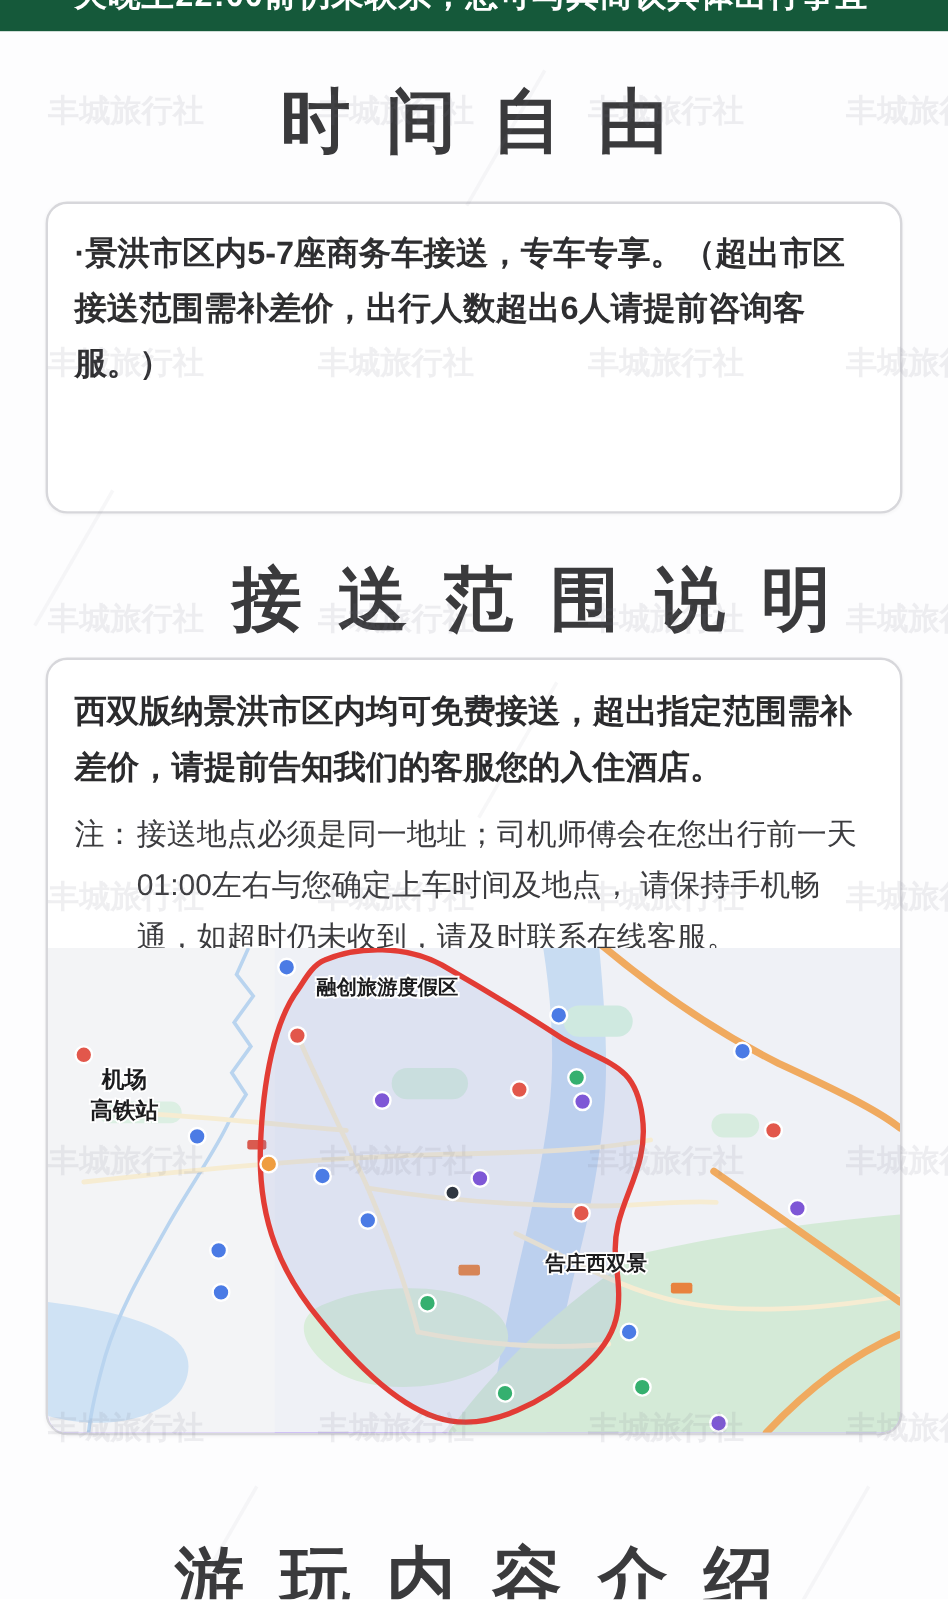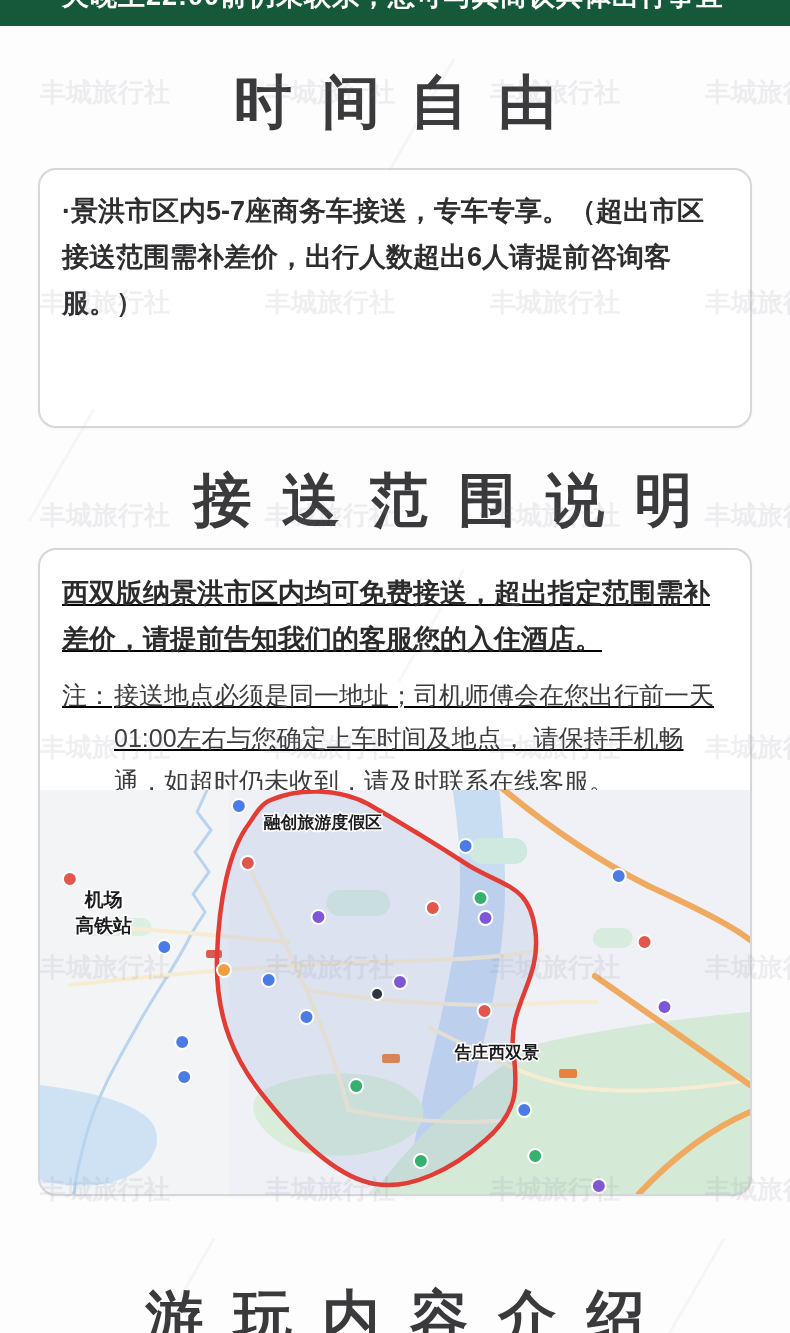--- a/index.html
+++ b/index.html
@@ -17,21 +17,21 @@
 
   
   .sec-title{position:absolute;left:0;width:790px;text-align:center;font-weight:900;color:#3a3a3c;letter-spacing:0.52em;text-indent:0.52em;font-size:58px;line-height:1.1;z-index:2;}
   #title1{top:70px;}
   #title2{top:468px;margin-left:48px;}
   #title3{top:1285px;}
 
   
   .info-box{position:absolute;left:38px;width:714px;background:#ffffff;border:2px solid #d7d7db;border-radius:18px;box-sizing:border-box;z-index:2;box-shadow:0 1px 3px rgba(0,0,0,0.04);}
   #box1{top:168px;height:260px;padding:18px 22px;}
-  #box2{top:548px;height:648px;padding:0;overflow:hidden;text-decoration:underline;}
+  #box2{top:548px;height:648px;padding:0;overflow:hidden;}
   #box2 .box2-text{padding:20px 22px 0 22px;}
 
   .body-text{font-size:27px;line-height:46px;font-weight:600;color:#2e2e30;margin:0;}
   .lead-text{font-size:27px;line-height:46px;font-weight:700;color:#2b2b2d;margin:0 0 12px 0;}
   .note-row{display:flex;font-size:25px;line-height:43px;font-weight:500;color:#3c3c3f;}
   .note-label{flex:0 0 52px;}
   .note-content{flex:1;}
 
   
   .map-wrap{position:absolute;left:0;bottom:0;width:100%;height:404px;background:#8b5cf6;}

